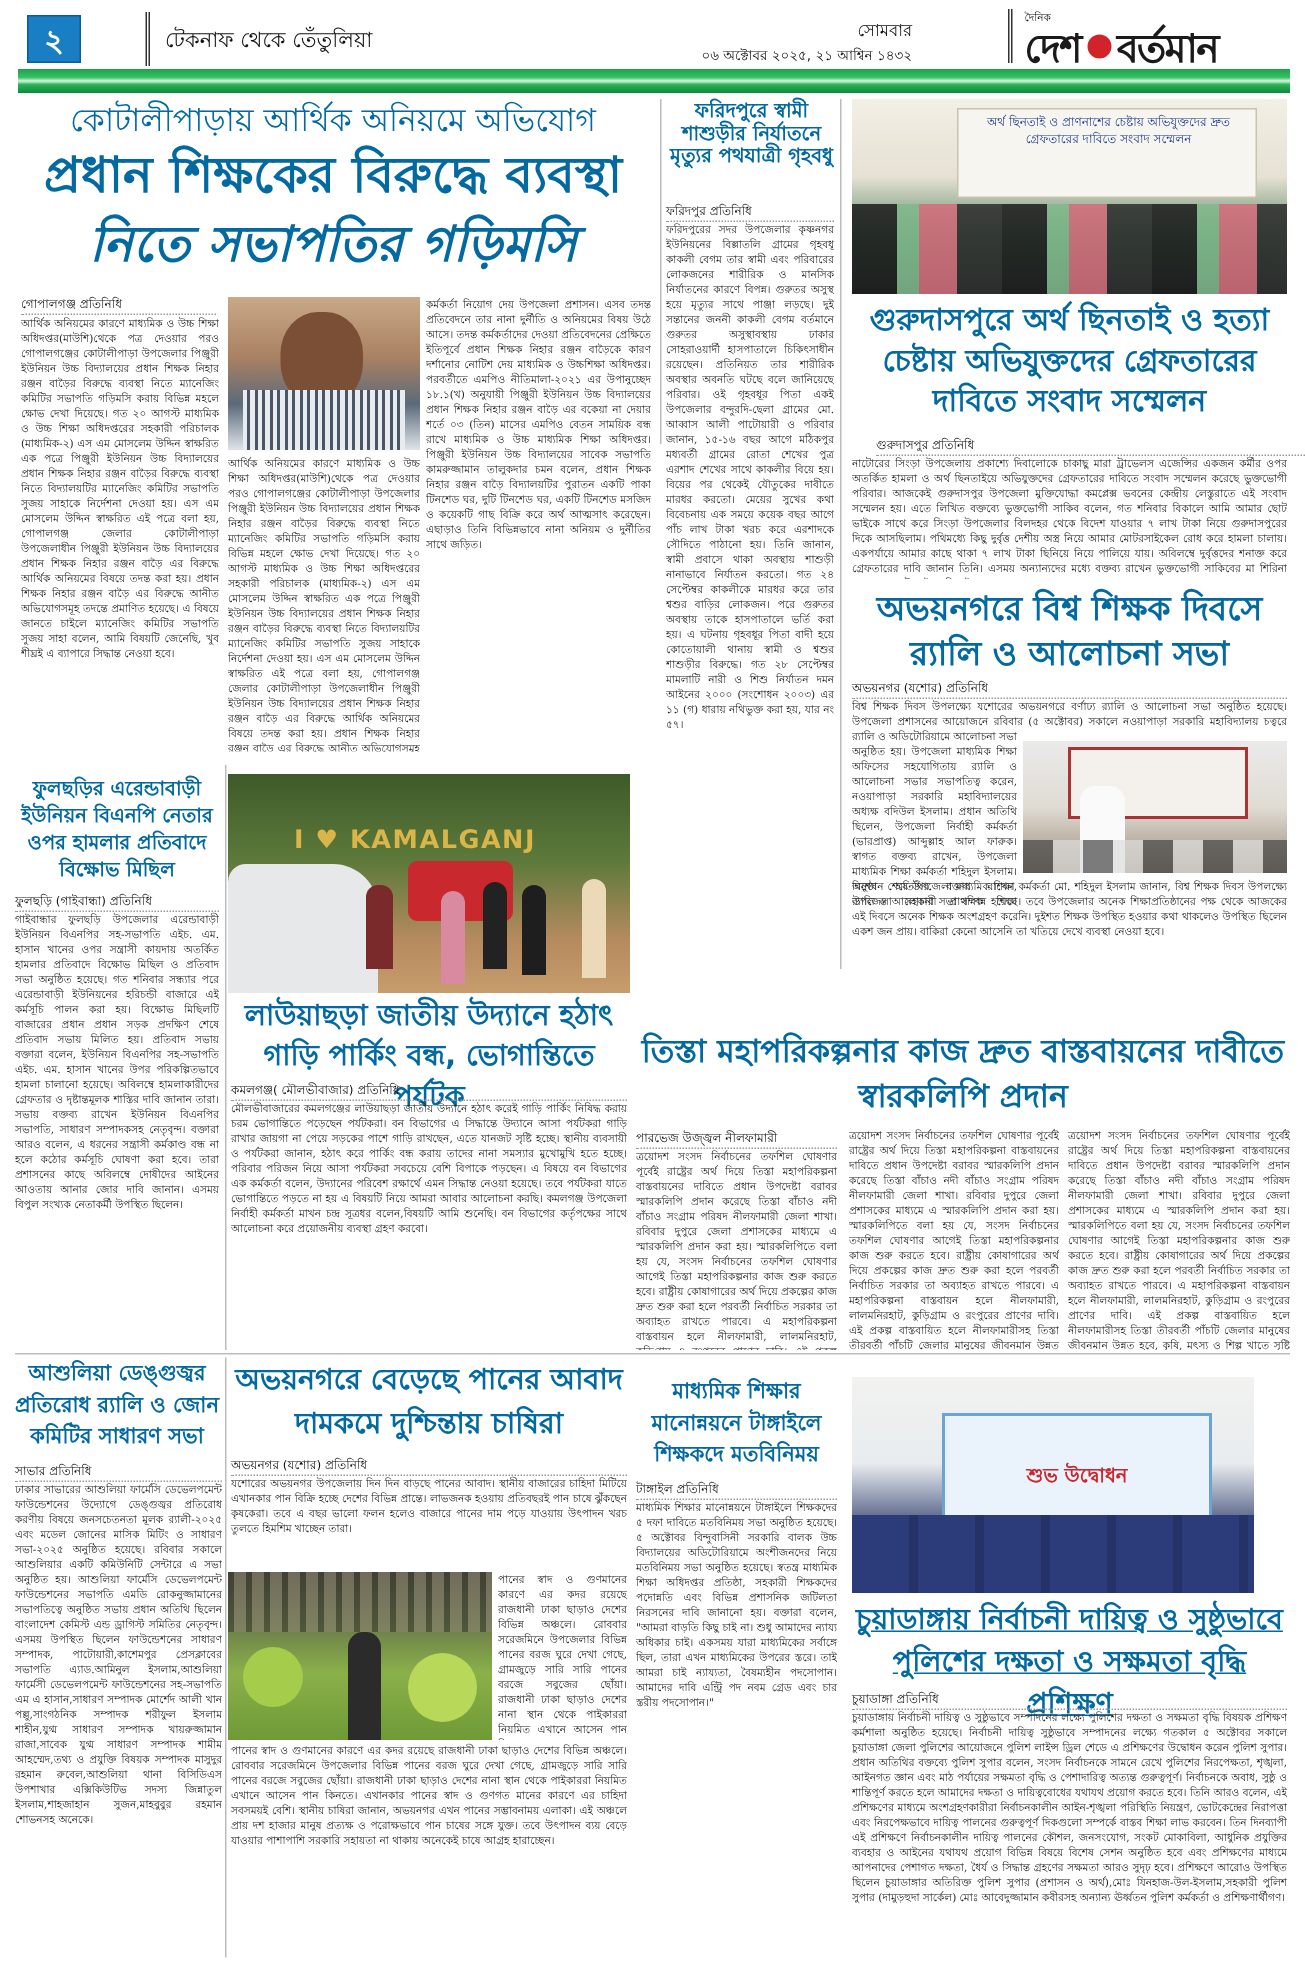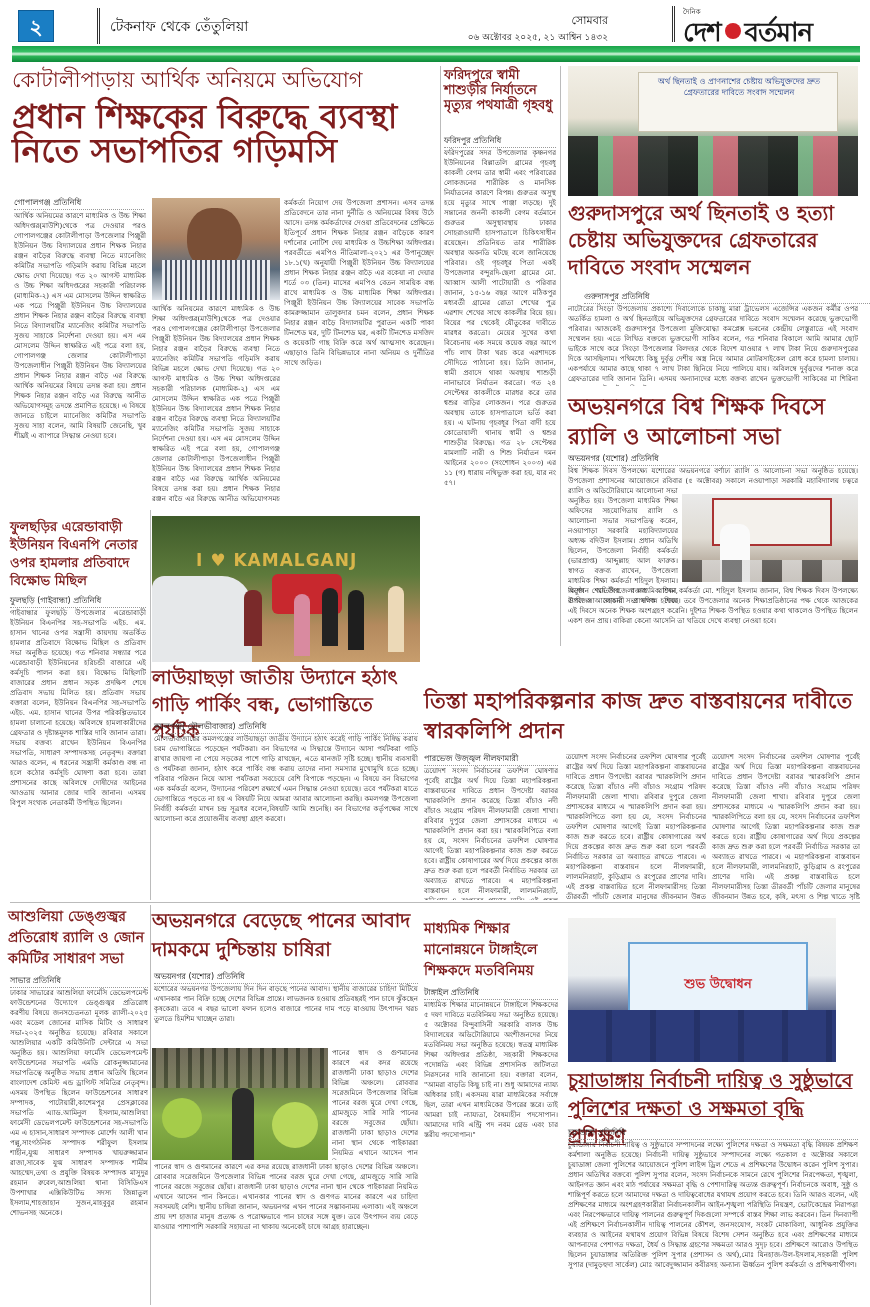--- a/index.html
+++ b/index.html
@@ -15,21 +15,21 @@
   .date { position: absolute; right: 262px; top: 30px; font-size: 9px; }
   .brand-small { position: absolute; left: 683px; top: 6px; font-size: 7px; }
   .brand { position: absolute; left: 683px; top: 12px; font-size: 26px; font-weight: bold; color: #1a1a1a; letter-spacing: -1px; font-family: "DejaVu Sans", sans-serif; }
   .brand .dot { display: inline-block; width: 16px; height: 16px; border-radius: 50%; background: #d2232a; vertical-align: middle; margin: 0 4px; position: relative; top: -3px; }
   .tagline-text { position: absolute; left: 775px; top: 45px; font-size: 6px; color: #333; }
   .tagline-line { position: absolute; left: 705px; top: 48px; width: 70px; height: 1px; background: #333; }
   .green-bar { position: absolute; left: 12px; top: 46px; width: 848px; height: 16px; background: linear-gradient(180deg, #1aa34a 0%, #38c066 35%, #d8f5e0 50%, #2bb356 65%, #0e8a3a 100%); }
 
   
   .abs { position: absolute; }
-  .hl { text-align: left; line-height: 1.15; color: #7f1d1d; font-family: "DejaVu Sans", sans-serif; }
+  .hl { text-align: center; line-height: 1.15; color: #0369a1; font-family: "DejaVu Sans", sans-serif; }
   .byline { font-size: 8px; border-bottom: 1px dotted #999; padding-bottom: 0; }
   .body { font-size: 7px; line-height: 10px; text-align: justify; color: #222; font-family: "DejaVu Serif", serif; overflow: hidden; }
   .photo { position: absolute; overflow: hidden; }
   .divider-v { position: absolute; width: 1px; background: #bbb; }
   .divider-h { position: absolute; height: 1px; background: #bbb; }
 </style>
 </head>
 <body>
 
 <div class="header">
@@ -48,21 +48,21 @@
   <div class="green-bar"></div>
 </div>
 
 <div class="divider-v" style="left:440px;top:66px;height:230px;"></div>
 <div class="divider-v" style="left:150px;top:510px;height:390px;"></div>
 <div class="divider-v" style="left:150px;top:905px;height:400px;"></div>
 <div class="divider-v" style="left:560px;top:66px;height:580px;"></div>
 
 <div class="abs hl" style="left:12px;top:68px;width:420px;font-size:21px;">কোটালীপাড়ায় আর্থিক অনিয়মে অভিযোগ</div>
 <div class="abs hl" style="left:12px;top:98px;width:420px;font-size:33px;font-weight:bold;">প্রধান শিক্ষকের বিরুদ্ধে ব্যবস্থা</div>
-<div class="abs hl" style="left:12px;top:132px;width:420px;font-size:33px;font-weight:bold;">নিতে সভাপতির গড়িমসি</div>
+<div class="abs hl" style="left:12px;top:144px;width:420px;font-size:33px;font-weight:bold;font-style:italic;">নিতে সভাপতির গড়িমসি</div>
 <div class="abs byline" style="left:14px;top:196px;width:130px;">গোপালগঞ্জ প্রতিনিধি</div>
 <div class="abs body" style="left:14px;top:211px;width:132px;height:290px;">আর্থিক অনিয়মের কারণে মাধ্যমিক ও উচ্চ শিক্ষা অধিদপ্তর(মাউশি)থেকে পত্র দেওয়ার পরও গোপালগঞ্জের কোটালীপাড়া উপজেলার পিঞ্জুরী ইউনিয়ন উচ্চ বিদ্যালয়ের প্রধান শিক্ষক নিহার রঞ্জন বাড়ৈর বিরুদ্ধে ব্যবস্থা নিতে ম্যানেজিং কমিটির সভাপতি গড়িমসি করায় বিভিন্ন মহলে ক্ষোভ দেখা দিয়েছে। গত ২০ আগস্ট মাধ্যমিক ও উচ্চ শিক্ষা অধিদপ্তরের সহকারী পরিচালক (মাধ্যমিক-২) এস এম মোসলেম উদ্দিন স্বাক্ষরিত এক পত্রে পিঞ্জুরী ইউনিয়ন উচ্চ বিদ্যালয়ের প্রধান শিক্ষক নিহার রঞ্জন বাড়ৈর বিরুদ্ধে ব্যবস্থা নিতে বিদ্যালয়টির ম্যানেজিং কমিটির সভাপতি সুজয় সাহাকে নির্দেশনা দেওয়া হয়। এস এম মোসলেম উদ্দিন স্বাক্ষরিত এই পত্রে বলা হয়, গোপালগঞ্জ জেলার কোটালীপাড়া উপজেলাধীন পিঞ্জুরী ইউনিয়ন উচ্চ বিদ্যালয়ের প্রধান শিক্ষক নিহার রঞ্জন বাড়ৈ এর বিরুদ্ধে আর্থিক অনিয়মের বিষয়ে তদন্ত করা হয়। প্রধান শিক্ষক নিহার রঞ্জন বাড়ৈ এর বিরুদ্ধে আনীত অভিযোগসমূহ তদন্তে প্রমাণিত হয়েছে। এ বিষয়ে জানতে চাইলে ম্যানেজিং কমিটির সভাপতি সুজয় সাহা বলেন, আমি বিষয়টি জেনেছি, খুব শীঘ্রই এ ব্যাপারে সিদ্ধান্ত নেওয়া হবে।</div>
 <div class="photo" style="left:152px;top:198px;width:128px;height:102px;background:linear-gradient(180deg,#c9a987 0%,#a98062 40%,#5a6a7a 70%,#dfe4ea 100%);">
   <div style="position:absolute;left:35px;top:10px;width:55px;height:62px;border-radius:45%;background:#7a4f36;"></div>
   <div style="position:absolute;left:10px;top:62px;width:108px;height:40px;background:repeating-linear-gradient(90deg,#e8ecf0 0 3px,#4a5566 3px 5px);"></div>
 </div>
 <div class="abs body" style="left:152px;top:304px;width:128px;height:197px;">আর্থিক অনিয়মের কারণে মাধ্যমিক ও উচ্চ শিক্ষা অধিদপ্তর(মাউশি)থেকে পত্র দেওয়ার পরও গোপালগঞ্জের কোটালীপাড়া উপজেলার পিঞ্জুরী ইউনিয়ন উচ্চ বিদ্যালয়ের প্রধান শিক্ষক নিহার রঞ্জন বাড়ৈর বিরুদ্ধে ব্যবস্থা নিতে ম্যানেজিং কমিটির সভাপতি গড়িমসি করায় বিভিন্ন মহলে ক্ষোভ দেখা দিয়েছে। গত ২০ আগস্ট মাধ্যমিক ও উচ্চ শিক্ষা অধিদপ্তরের সহকারী পরিচালক (মাধ্যমিক-২) এস এম মোসলেম উদ্দিন স্বাক্ষরিত এক পত্রে পিঞ্জুরী ইউনিয়ন উচ্চ বিদ্যালয়ের প্রধান শিক্ষক নিহার রঞ্জন বাড়ৈর বিরুদ্ধে ব্যবস্থা নিতে বিদ্যালয়টির ম্যানেজিং কমিটির সভাপতি সুজয় সাহাকে নির্দেশনা দেওয়া হয়। এস এম মোসলেম উদ্দিন স্বাক্ষরিত এই পত্রে বলা হয়, গোপালগঞ্জ জেলার কোটালীপাড়া উপজেলাধীন পিঞ্জুরী ইউনিয়ন উচ্চ বিদ্যালয়ের প্রধান শিক্ষক নিহার রঞ্জন বাড়ৈ এর বিরুদ্ধে আর্থিক অনিয়মের বিষয়ে তদন্ত করা হয়। প্রধান শিক্ষক নিহার রঞ্জন বাড়ৈ এর বিরুদ্ধে আনীত অভিযোগসমূহ তদন্তে প্রমাণিত হয়েছে। এ বিষয়ে জানতে চাইলে ম্যানেজিং কমিটির সভাপতি সুজয় সাহা বলেন, আমি বিষয়টি জেনেছি, খুব শীঘ্রই এ ব্যাপারে সিদ্ধান্ত নেওয়া হবে।</div>
 <div class="abs body" style="left:284px;top:198px;width:150px;height:303px;">কর্মকর্তা নিয়োগ দেয় উপজেলা প্রশাসন। এসব তদন্ত প্রতিবেদনে তার নানা দুর্নীতি ও অনিয়মের বিষয় উঠে আসে। তদন্ত কর্মকর্তাদের দেওয়া প্রতিবেদনের প্রেক্ষিতে ইতিপূর্বে প্রধান শিক্ষক নিহার রঞ্জন বাড়ৈকে কারণ দর্শানোর নোটিশ দেয় মাধ্যমিক ও উচ্চশিক্ষা অধিদপ্তর। পরবর্তীতে এমপিও নীতিমালা-২০২১ এর উপানুচ্ছেদ ১৮.১(খ) অনুযায়ী পিঞ্জুরী ইউনিয়ন উচ্চ বিদ্যালয়ের প্রধান শিক্ষক নিহার রঞ্জন বাড়ৈ এর বকেয়া না দেয়ার শর্তে ০৩ (তিন) মাসের এমপিও বেতন সাময়িক বন্ধ রাখে মাধ্যমিক ও উচ্চ মাধ্যমিক শিক্ষা অধিদপ্তর। পিঞ্জুরী ইউনিয়ন উচ্চ বিদ্যালয়ের সাবেক সভাপতি কামরুজ্জামান তালুকদার চমন বলেন, প্রধান শিক্ষক নিহার রঞ্জন বাড়ৈ বিদ্যালয়টির পুরাতন একটি পাকা টিনশেড ঘর, দুটি টিনশেড ঘর, একটি টিনশেড মসজিদ ও কয়েকটি গাছ বিক্রি করে অর্থ আত্মসাৎ করেছেন। এছাড়াও তিনি বিভিন্নভাবে নানা অনিয়ম ও দুর্নীতির সাথে জড়িত।</div>
 
 <div class="abs hl" style="left:444px;top:68px;width:114px;font-size:13px;font-weight:bold;">ফরিদপুরে স্বামী শাশুড়ীর নির্যাতনে মৃত্যুর পথযাত্রী গৃহবধু</div>

